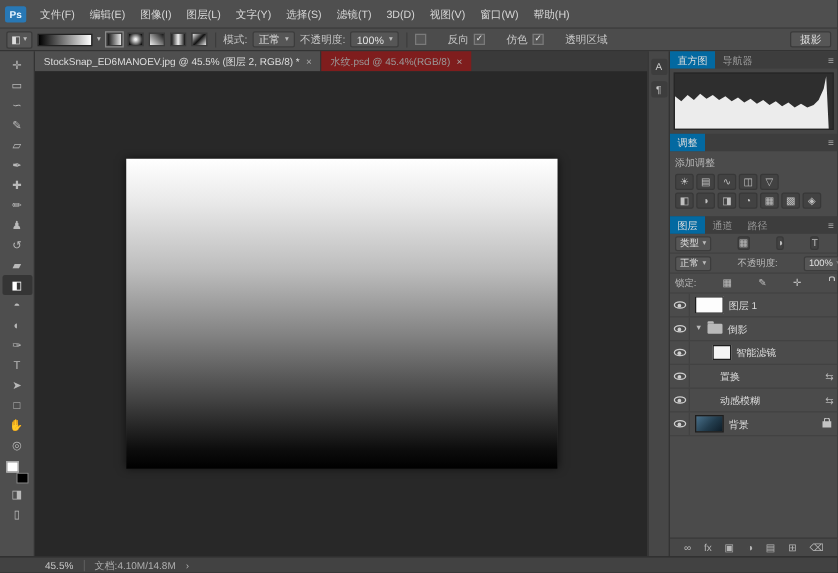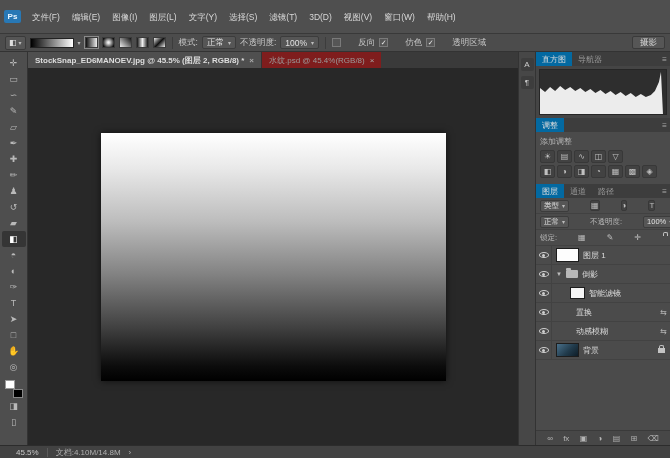--- a/index.html
+++ b/index.html
@@ -1,21 +1,21 @@
 <!DOCTYPE html>
 <html><head>
 <meta charset="utf-8">
 <style>
   *{margin:0;padding:0;box-sizing:border-box;font-family:"Liberation Sans","DejaVu Sans",sans-serif;}
   html,body{width:670px;height:458px;overflow:hidden;background:#3a3a3a;}
   body{font-size:9px;color:#cfcfcf;}
   .app{width:670px;height:458px;display:flex;flex-direction:column;}
 
   
-  .menubar{height:34px;background:#4f4f4f;border-bottom:1px solid #393939;display:flex;align-items:center;flex:0 0 auto;}
+  .menubar{height:23px;background:#4f4f4f;border-bottom:1px solid #393939;display:flex;align-items:center;flex:0 0 auto;}
   .ps-logo{width:17px;height:13px;background:#2878b5;color:#eaf6ff;font-size:8px;font-weight:bold;display:flex;align-items:center;justify-content:center;border-radius:2px;margin:0 5px 0 4px;}
   .menu-item{padding:0 6px;line-height:18px;font-size:8.5px;color:#d8d8d8;white-space:nowrap;}
 
   
   .optionsbar{height:18px;background:#4c4c4c;border-bottom:1px solid #333;display:flex;align-items:center;gap:4px;padding:0 5px;flex:0 0 auto;}
   .tool-preset{display:flex;align-items:center;gap:2px;background:#565656;border:1px solid #3a3a3a;height:14px;padding:0 3px;border-radius:2px;}
   .tool-preset .g{font-size:8px;color:#ddd;}
   .caret{font-size:6px;color:#bbb;}
   .grad-swatch{width:44px;height:10px;border:1px solid #222;background:linear-gradient(90deg,#000,#fff);}
   .gtype{width:13px;height:11px;border:1px solid #3a3a3a;}
@@ -41,21 +41,21 @@
   .tool{width:24px;height:16px;display:flex;align-items:center;justify-content:center;color:#b9b9b9;font-size:9px;border-radius:2px;}
   .tool.sel{background:#353535;color:#fff;}
   .swatches{position:relative;width:20px;height:18px;margin-top:5px;}
   .sw-back{position:absolute;right:1px;bottom:0;width:10px;height:9px;background:#000;border:1px solid #888;}
   .sw-front{position:absolute;left:1px;top:0;width:10px;height:9px;background:#fff;border:1px solid #999;}
 
   
   .center{flex:1;display:flex;flex-direction:column;min-width:0;}
   .tabbar{height:16px;background:#3a3a3a;display:flex;align-items:stretch;flex:0 0 auto;}
   .doc-tab{display:flex;align-items:center;gap:5px;padding:0 7px;font-size:8px;white-space:nowrap;}
-  .doc-tab.active{background:#4f4f4f;color:#dedede;font-weight:bold;}
+  .doc-tab.active{background:#4f4f4f;color:#dedede;}
   .doc-tab.inactive{background:#7f1d1d;color:#9a9a9a;border-left:1px solid #333;}
   .tab-close{font-size:8px;color:#aaa;}
   .canvas{flex:1;background:#282828;display:flex;align-items:center;justify-content:center;min-height:0;}
   .document{width:345px;height:248px;box-shadow:0 0 7px rgba(0,0,0,.65);
     background:linear-gradient(180deg,#ffffff 0%,#e9e9e9 14%,#bcbcbc 36%,#828282 57%,#424242 78%,#0c0c0c 94%,#000 100%);}
 
   
   .collapsed-dock{width:17px;background:#474747;border-left:1px solid #333;display:flex;flex-direction:column;align-items:center;gap:5px;padding-top:6px;flex:0 0 auto;}
   .cd-icon{width:13px;height:13px;background:#3d3d3d;border-radius:2px;color:#ccc;font-size:8px;display:flex;align-items:center;justify-content:center;}
 
@@ -101,21 +101,21 @@
   .row-right{margin-left:auto;color:#b5b5b5;font-size:8px;}
   .lock{width:7px;height:5px;background:#c3c3c3;position:relative;margin-left:auto;margin-right:2px;}
   .lock::before{content:"";position:absolute;top:-3px;left:1px;width:3px;height:3px;border:1px solid #c3c3c3;border-bottom:none;border-radius:2px 2px 0 0;}
   .indent1{width:14px;flex:0 0 auto;}
   .indent2{width:24px;flex:0 0 auto;}
 
   .layers-bottom{height:15px;border-top:1px solid #3a3a3a;display:flex;align-items:center;justify-content:space-around;padding:0 6px;flex:0 0 auto;background:#474747;}
   .lb-icon{color:#b5b5b5;font-size:8px;}
 
   
-  .statusbar{height:13px;background:#424242;border-top:1px solid #2c2c2c;display:flex;align-items:center;gap:8px;padding-left:16px;font-size:8px;color:#b0b0b0;flex:0 0 auto;}
+  .statusbar{height:13px;background:#424242;border-top:1px solid #2c2c2c;display:flex;align-items:center;gap:8px;padding-left:36px;font-size:8px;color:#b0b0b0;flex:0 0 auto;}
   .status-zoom{color:#c8c8c8;}
   .status-sep{width:1px;height:9px;background:#5a5a5a;}
 </style>
 </head>
 <body>
 
 <div class="app">
 
   <div class="menubar">
     <div class="ps-logo">Ps</div>

